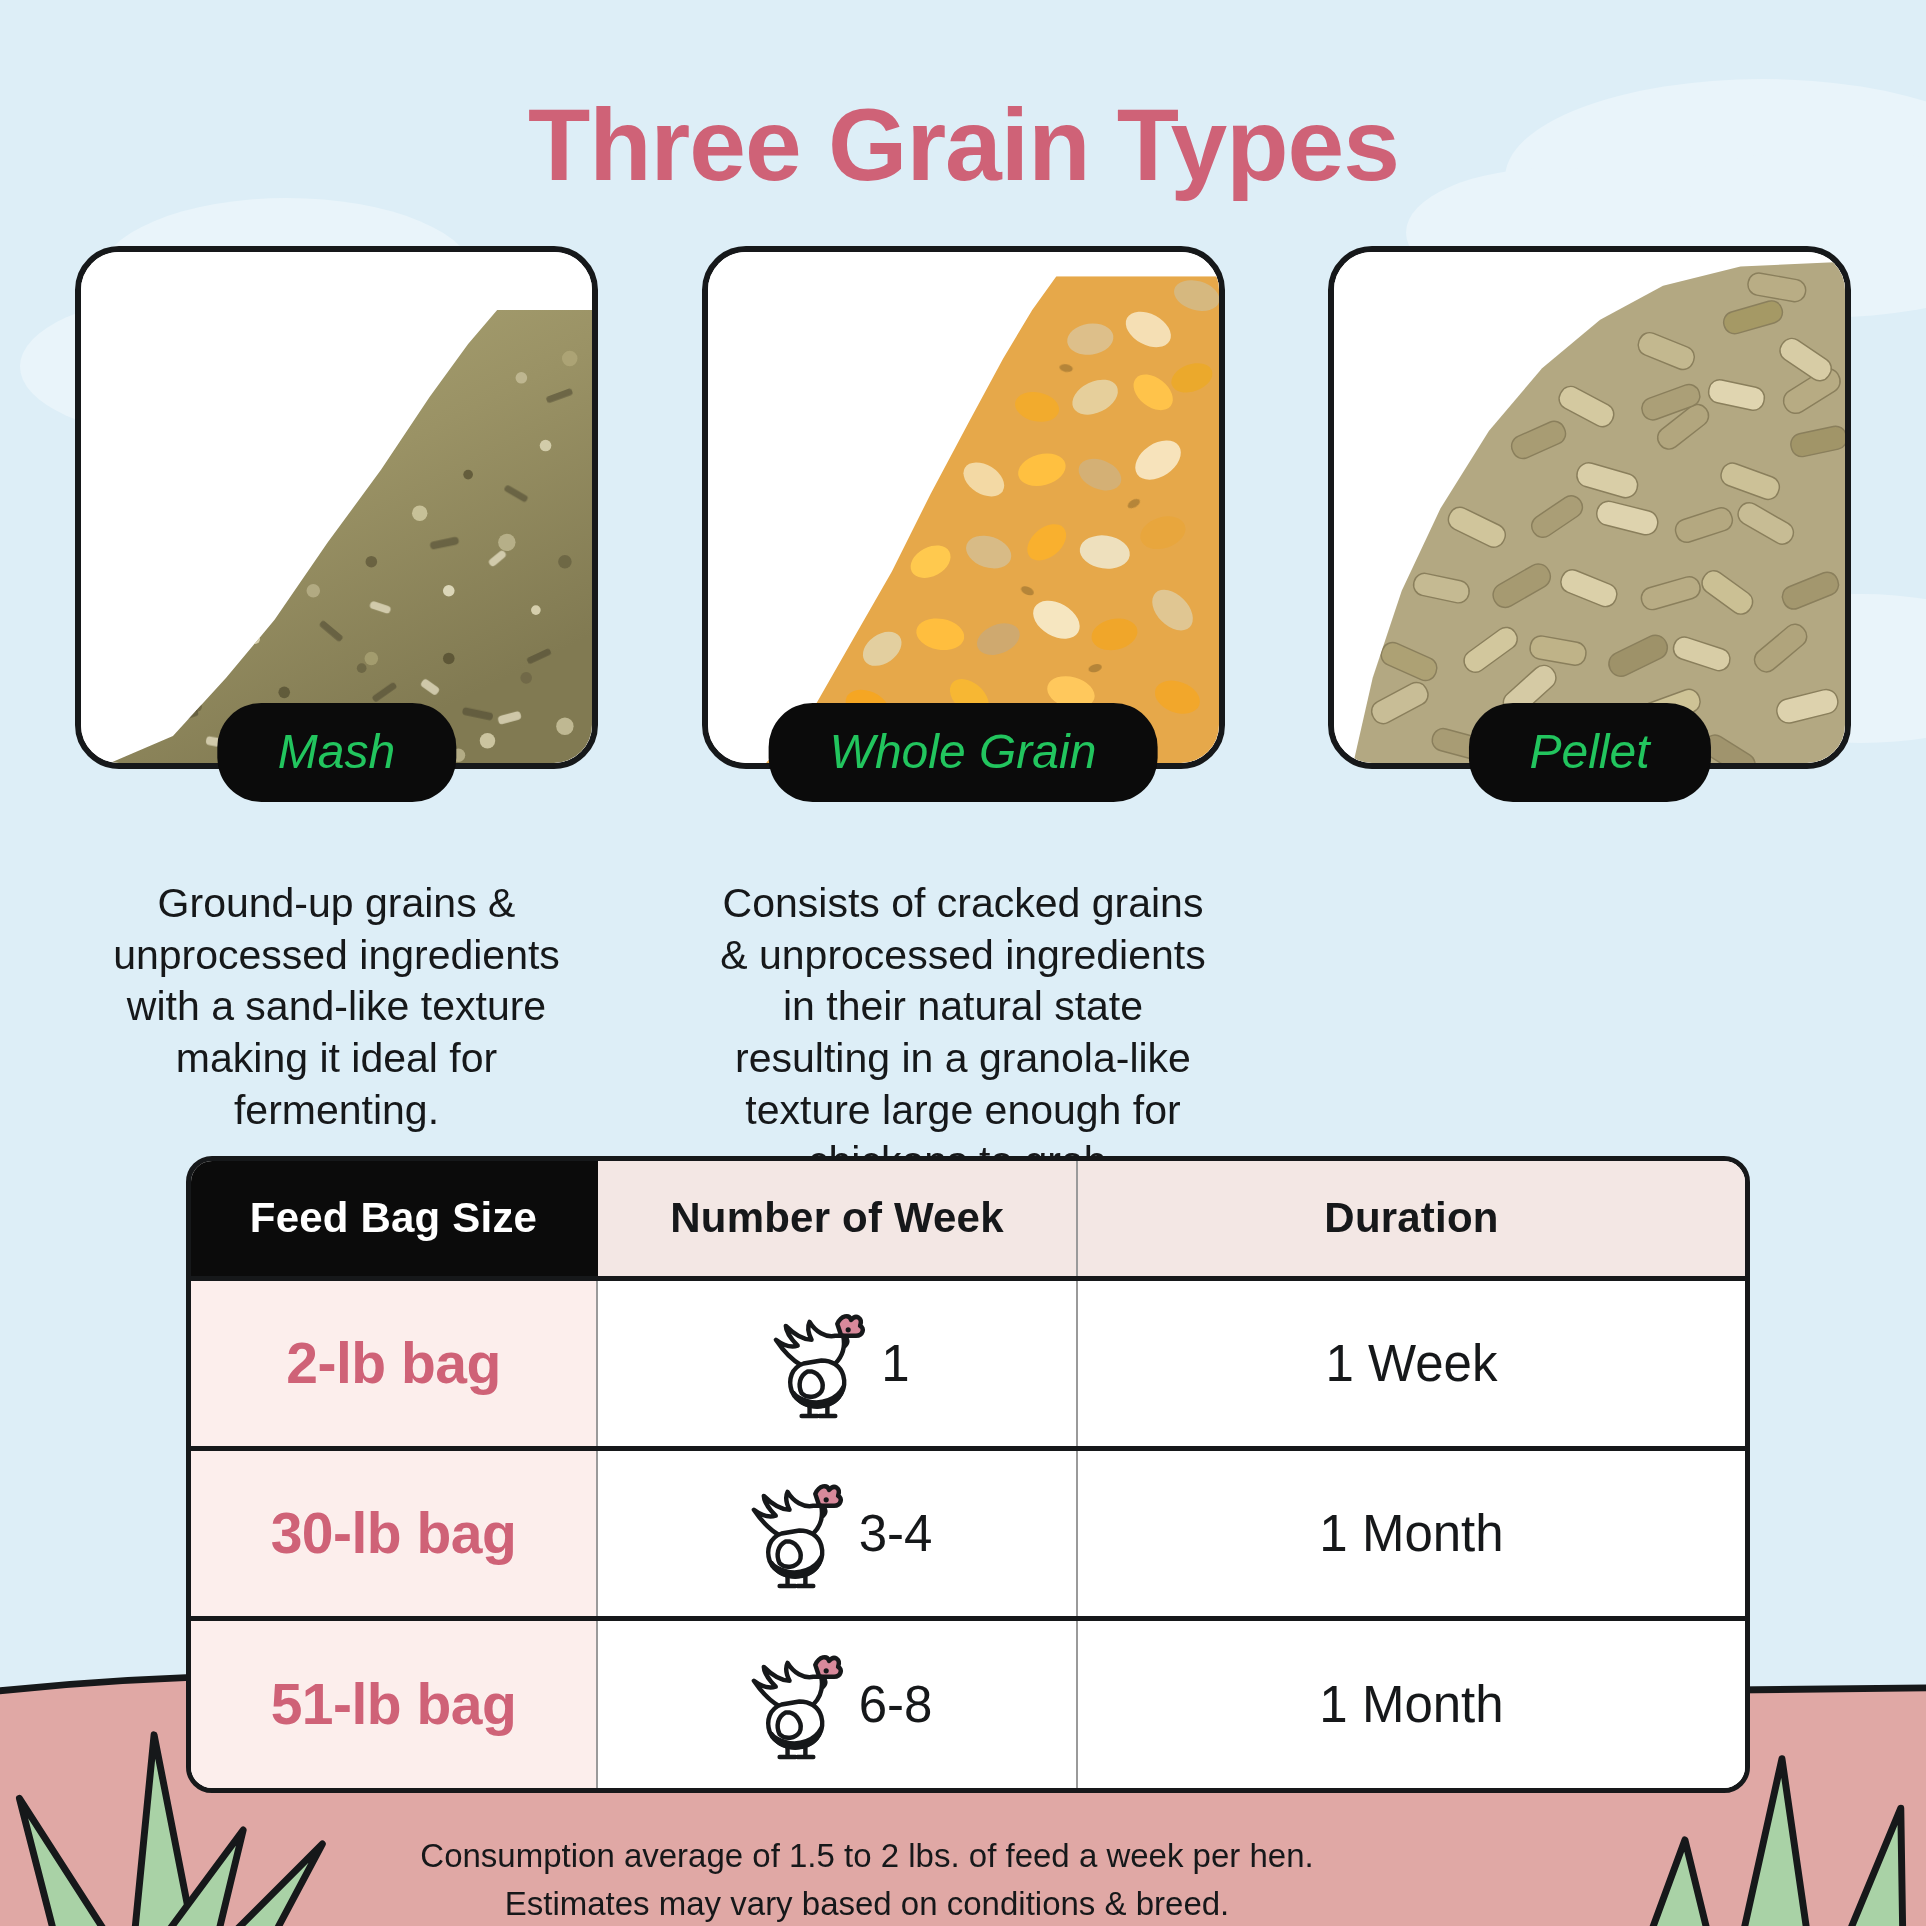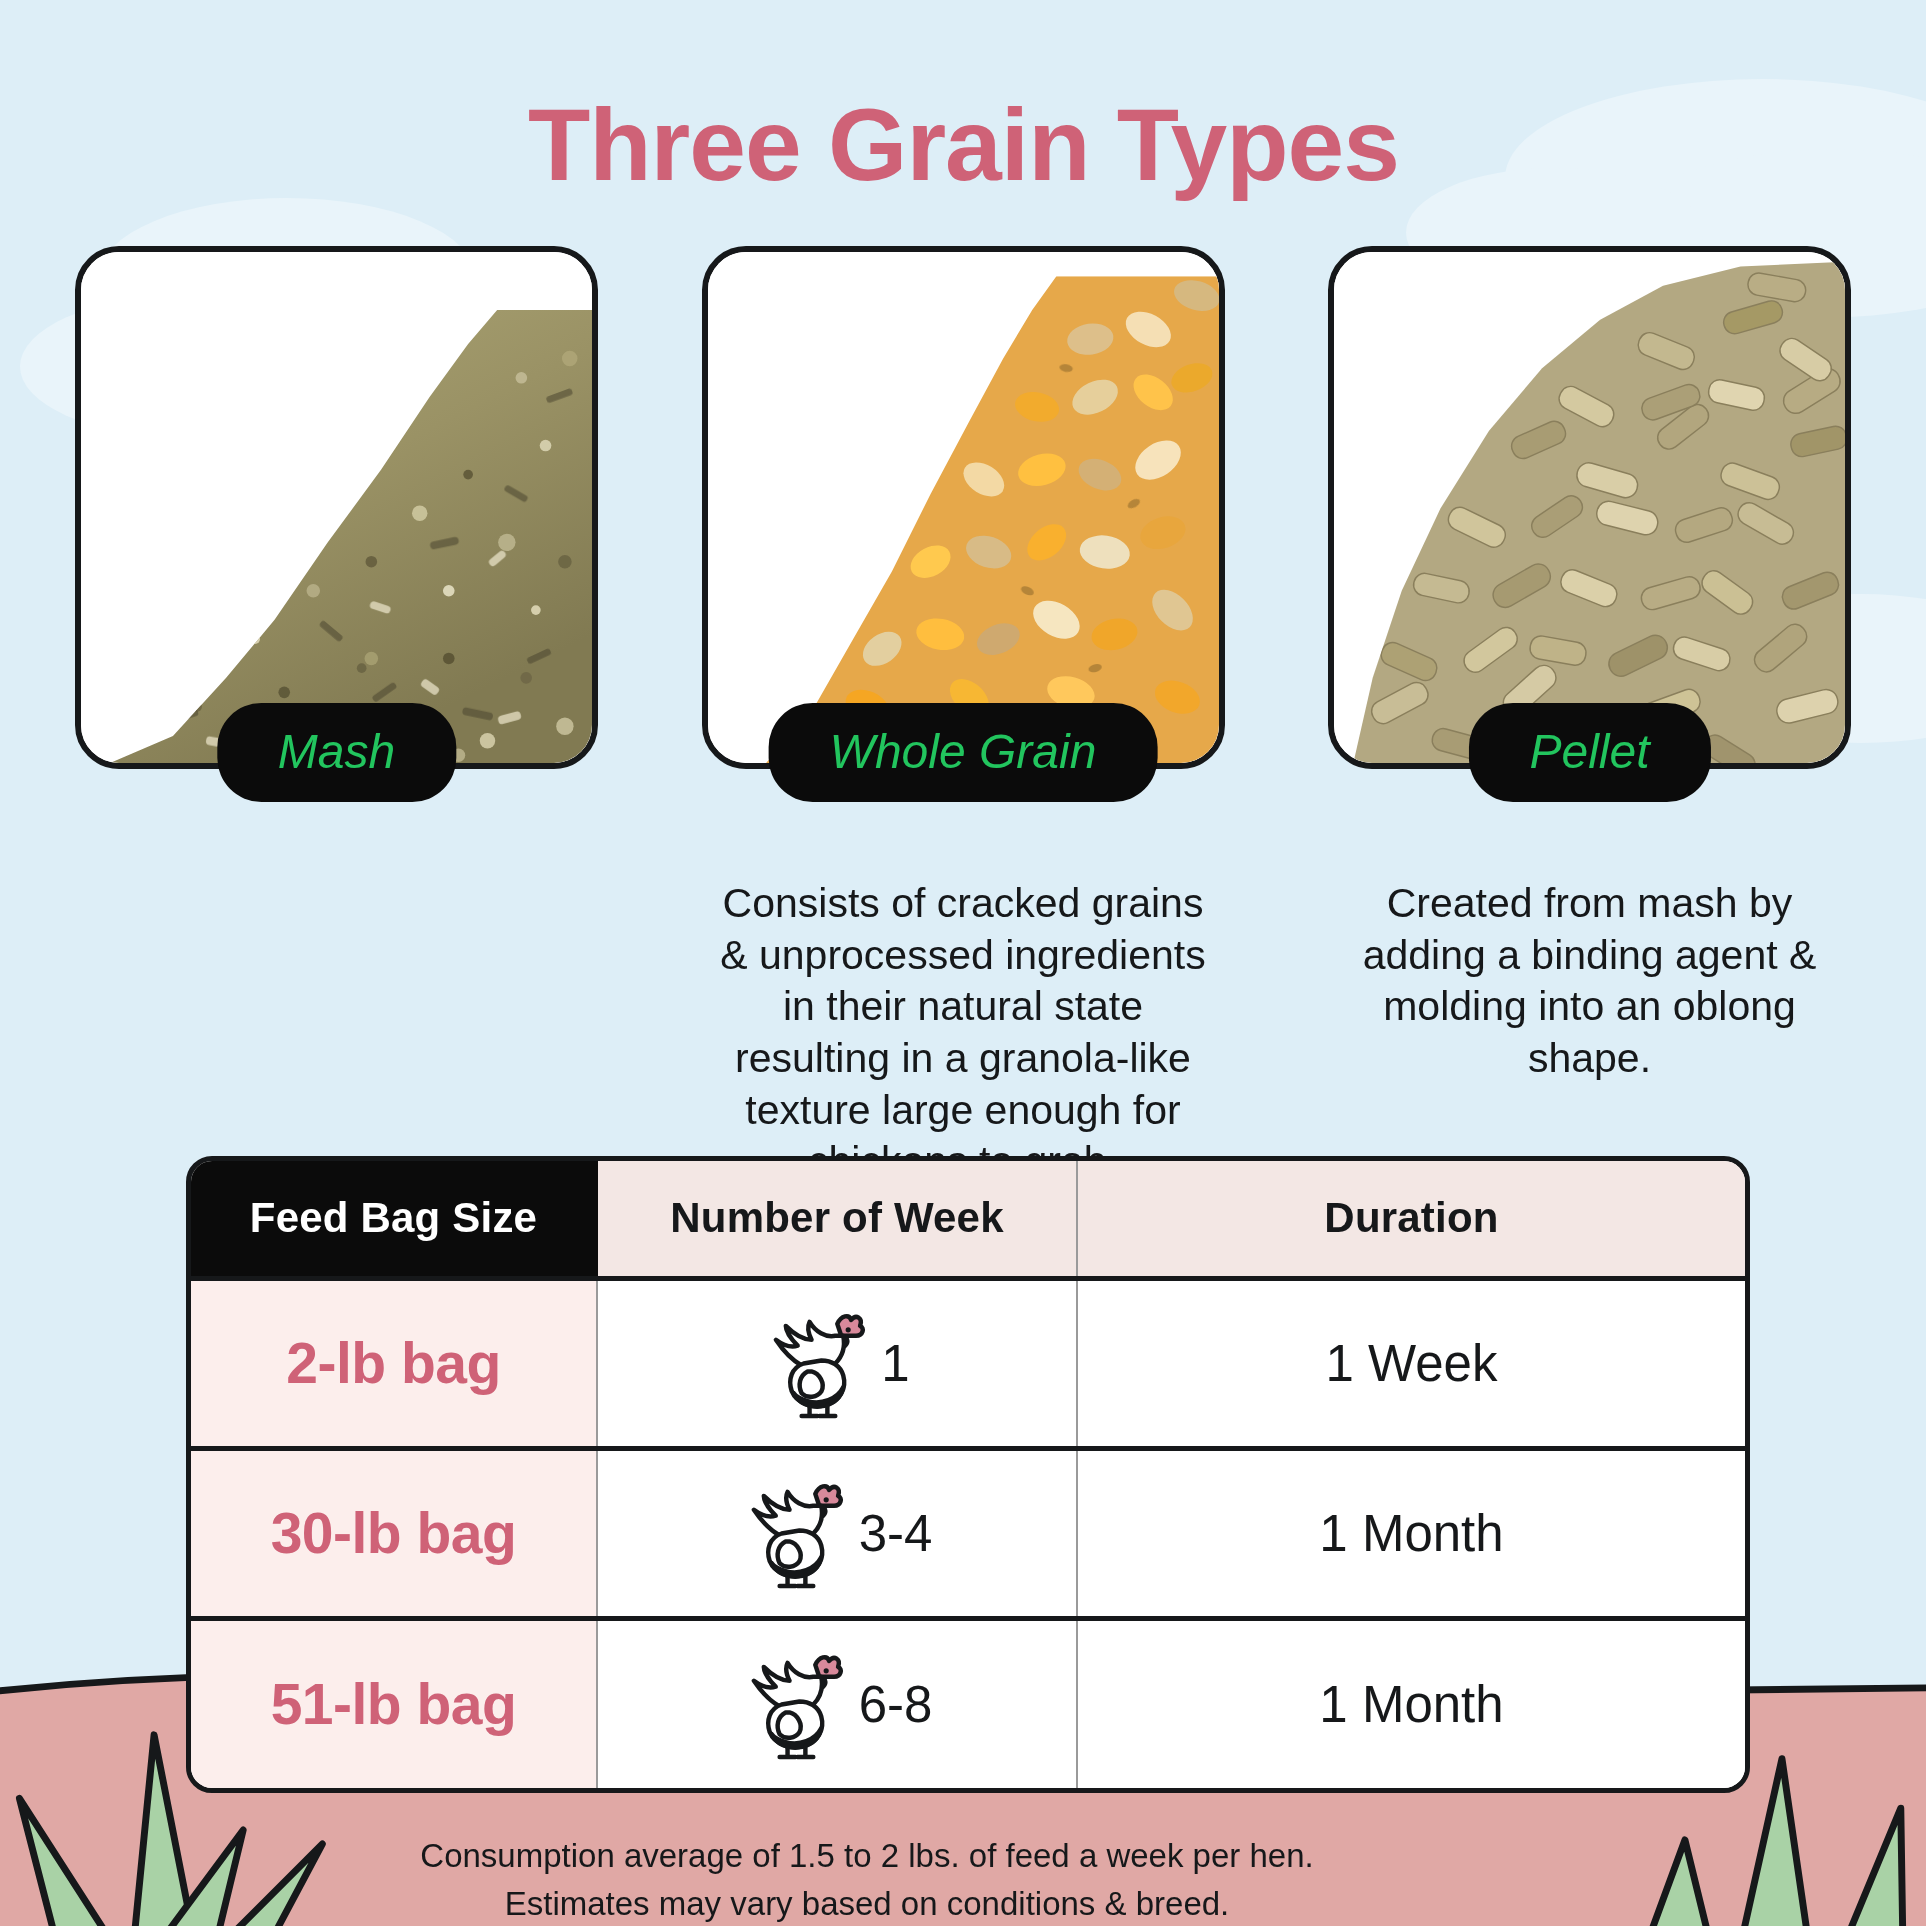--- a/index.html
+++ b/index.html
@@ -269,20 +269,21 @@
                 <rect x="355" y="440" width="20" height="9" rx="4" transform="rotate(35 355 440)"></rect>
                 <rect x="430" y="480" width="24" height="9" rx="4" transform="rotate(-15 430 480)"></rect>
                 <rect x="300" y="360" width="22" height="8" rx="4" transform="rotate(18 300 360)"></rect>
                 <rect x="420" y="320" width="20" height="8" rx="4" transform="rotate(-40 420 320)"></rect>
               </g>
             </g>
           </svg>
         </div>
       </div>
       <div class="pill">Mash</div>
+      <div class="desc">Ground-up grains &amp; unprocessed ingredients with a sand-like texture making it ideal for fermenting.</div>
     </div>
 
     <div class="card">
       <div class="photo-frame">
         <div class="photo-inner">
           <svg viewBox="0 0 528 528" preserveAspectRatio="none">
             <rect width="528" height="528" fill="#ffffff"></rect>
             <defs>
               <clipPath id="wgPile">
                 <path d="M60 528 L110 470 L150 400 L190 330 L230 250 L270 175 L305 110 L335 60 L360 25 L528 25 L528 528 Z"></path>
@@ -387,21 +388,20 @@
                 <rect x="320" y="80" width="60" height="24" rx="11" fill="#c3b88f" transform="rotate(22 320 80)"></rect>
                 <rect x="400" y="65" width="62" height="23" rx="11" fill="#a59965" transform="rotate(-16 400 65)"></rect>
                 <rect x="470" y="85" width="58" height="24" rx="11" fill="#d7cca5" transform="rotate(34 470 85)"></rect>
                 <rect x="430" y="20" width="60" height="23" rx="11" fill="#b9ad85" transform="rotate(10 430 20)"></rect>
               </g>
             </g>
           </svg>
         </div>
       </div>
       <div class="pill">Pellet</div>
-      <div class="desc">Created from mash by adding a binding agent &amp; molding into an oblong shape.</div>
     </div>
 
   </div>
 
   <div id="ground">
     <svg viewBox="0 0 2040 330" preserveAspectRatio="none">
       <path d="M0 86 C 300 50, 560 70, 760 92 L2040 78 L2040 330 L0 330 Z" fill="#e0a8a5" stroke="#16181a" stroke-width="7"></path>
       <g fill="#a9d2a6" stroke="#16181a" stroke-width="7" stroke-linejoin="round">
         <path d="M196 126 L236 330 L176 330 Z"></path>
         <path d="M60 190 L150 330 L96 330 Z"></path>

